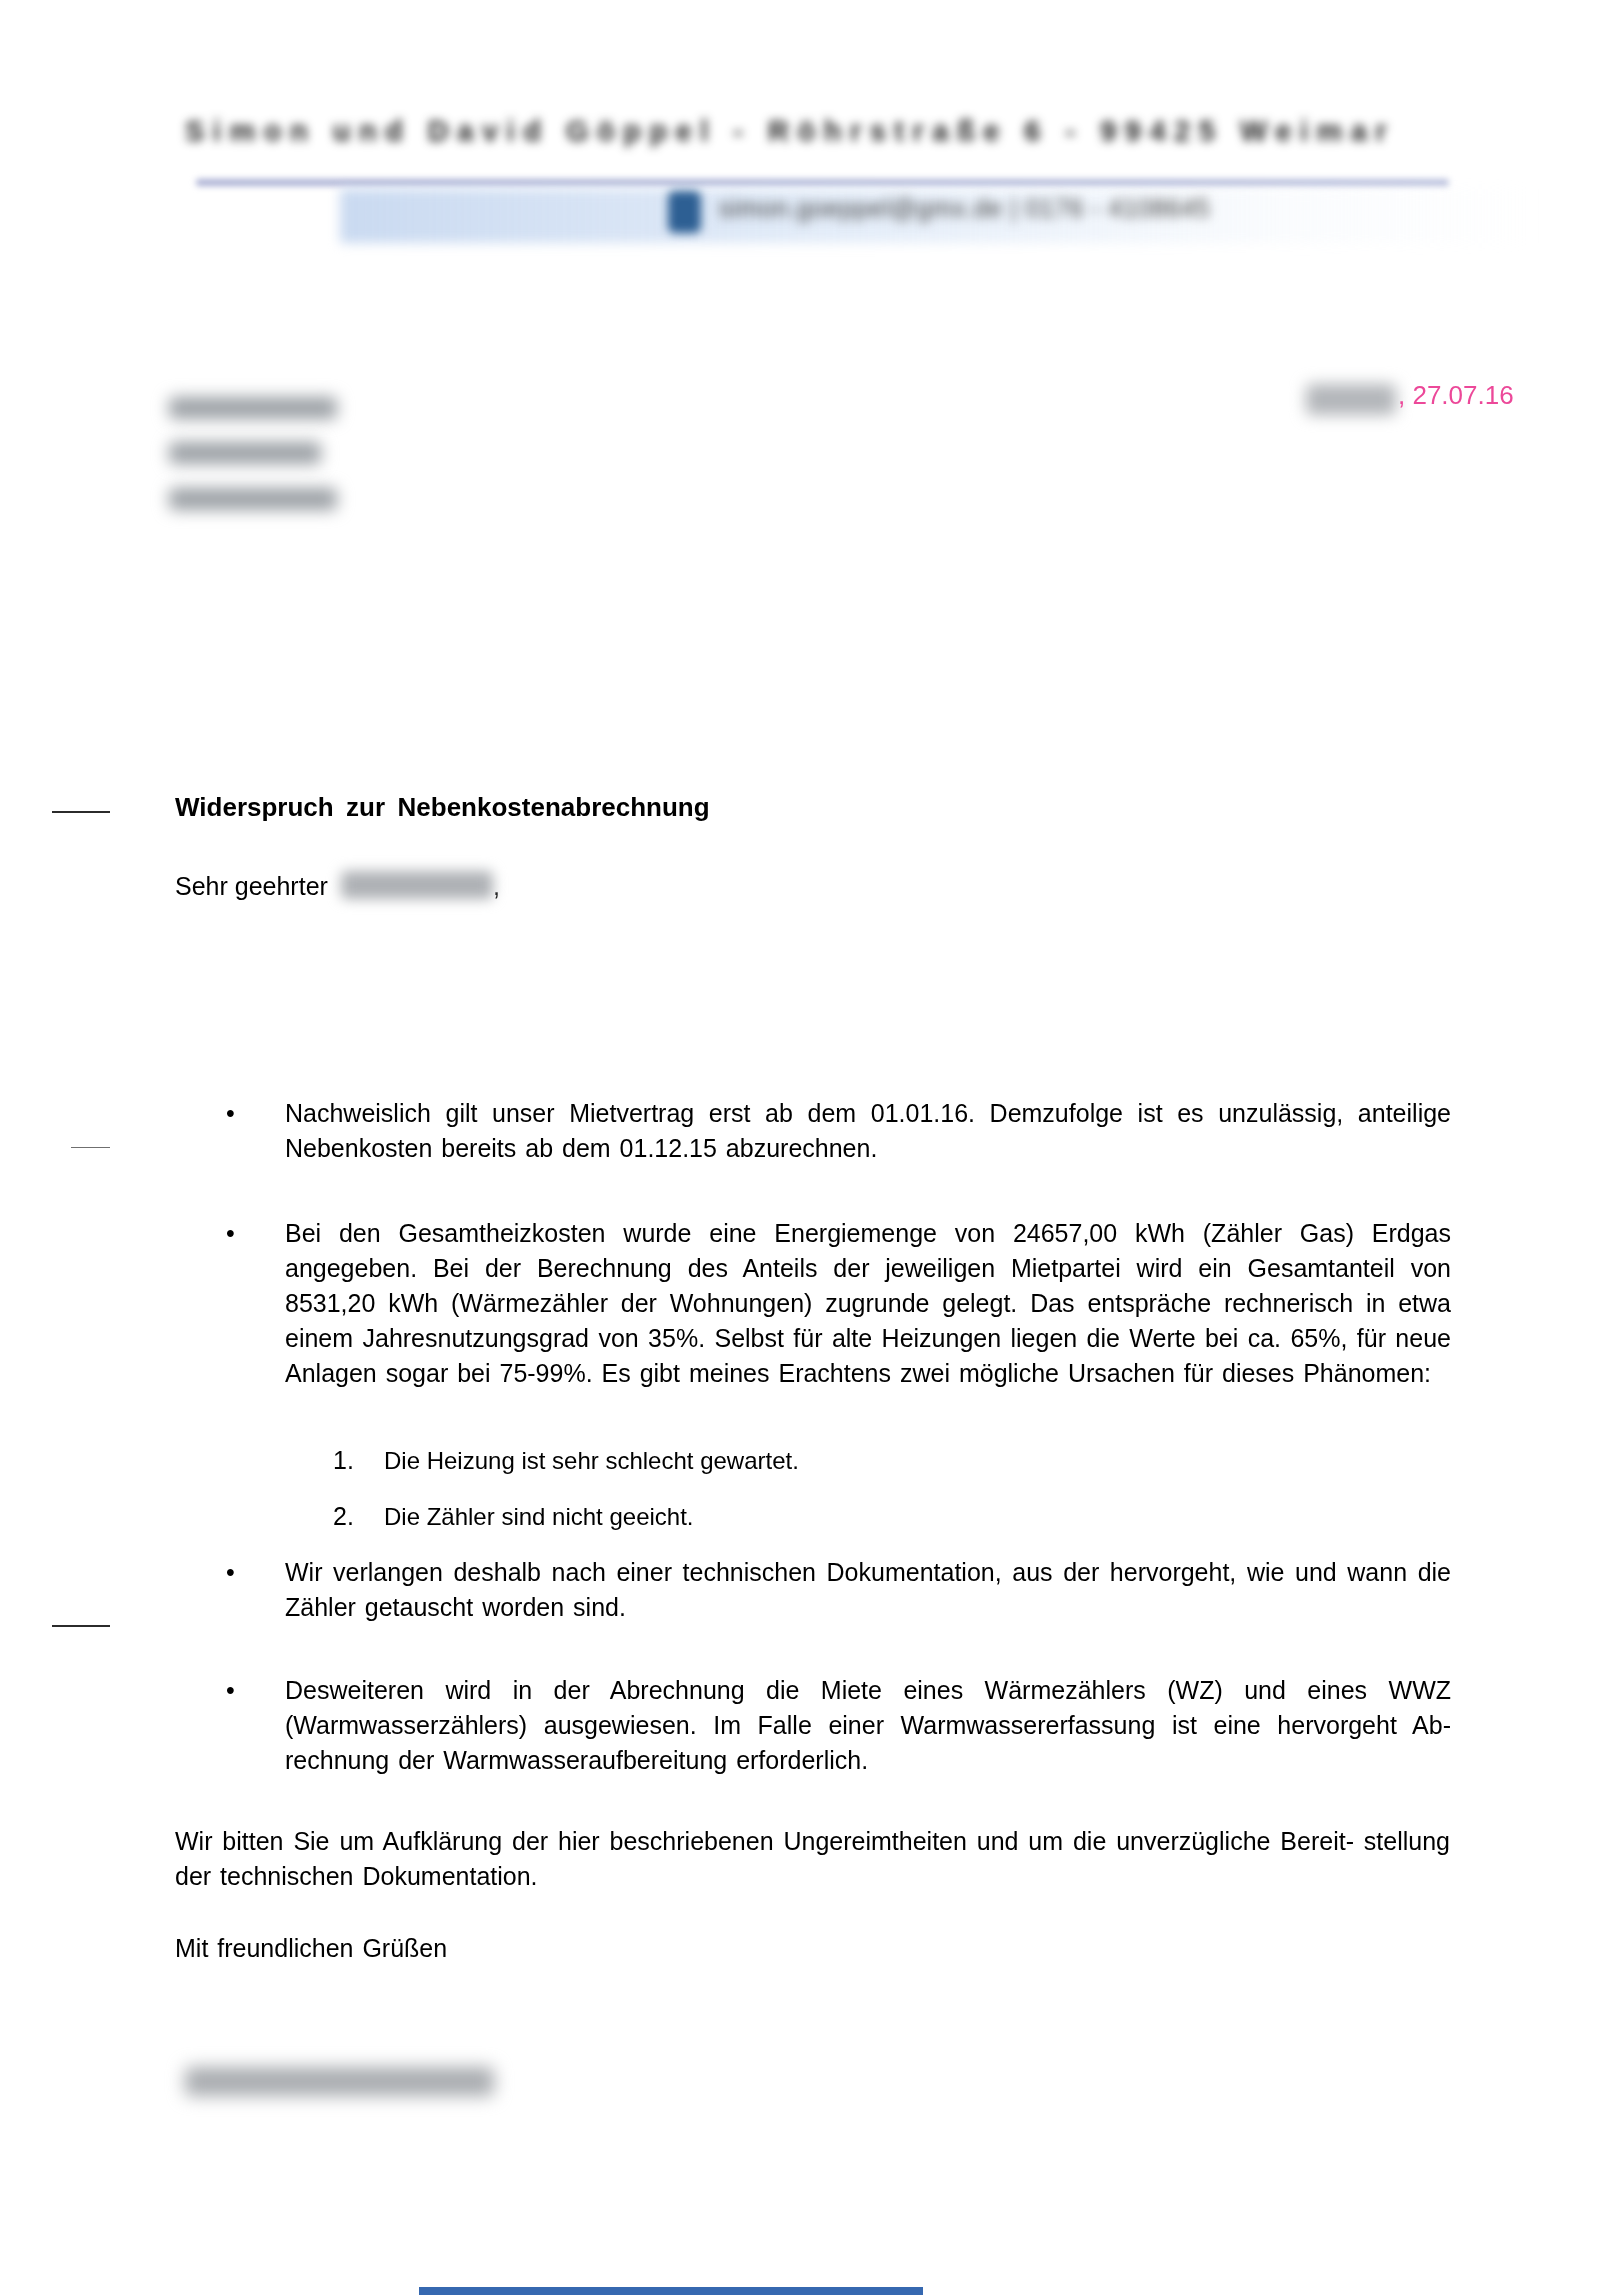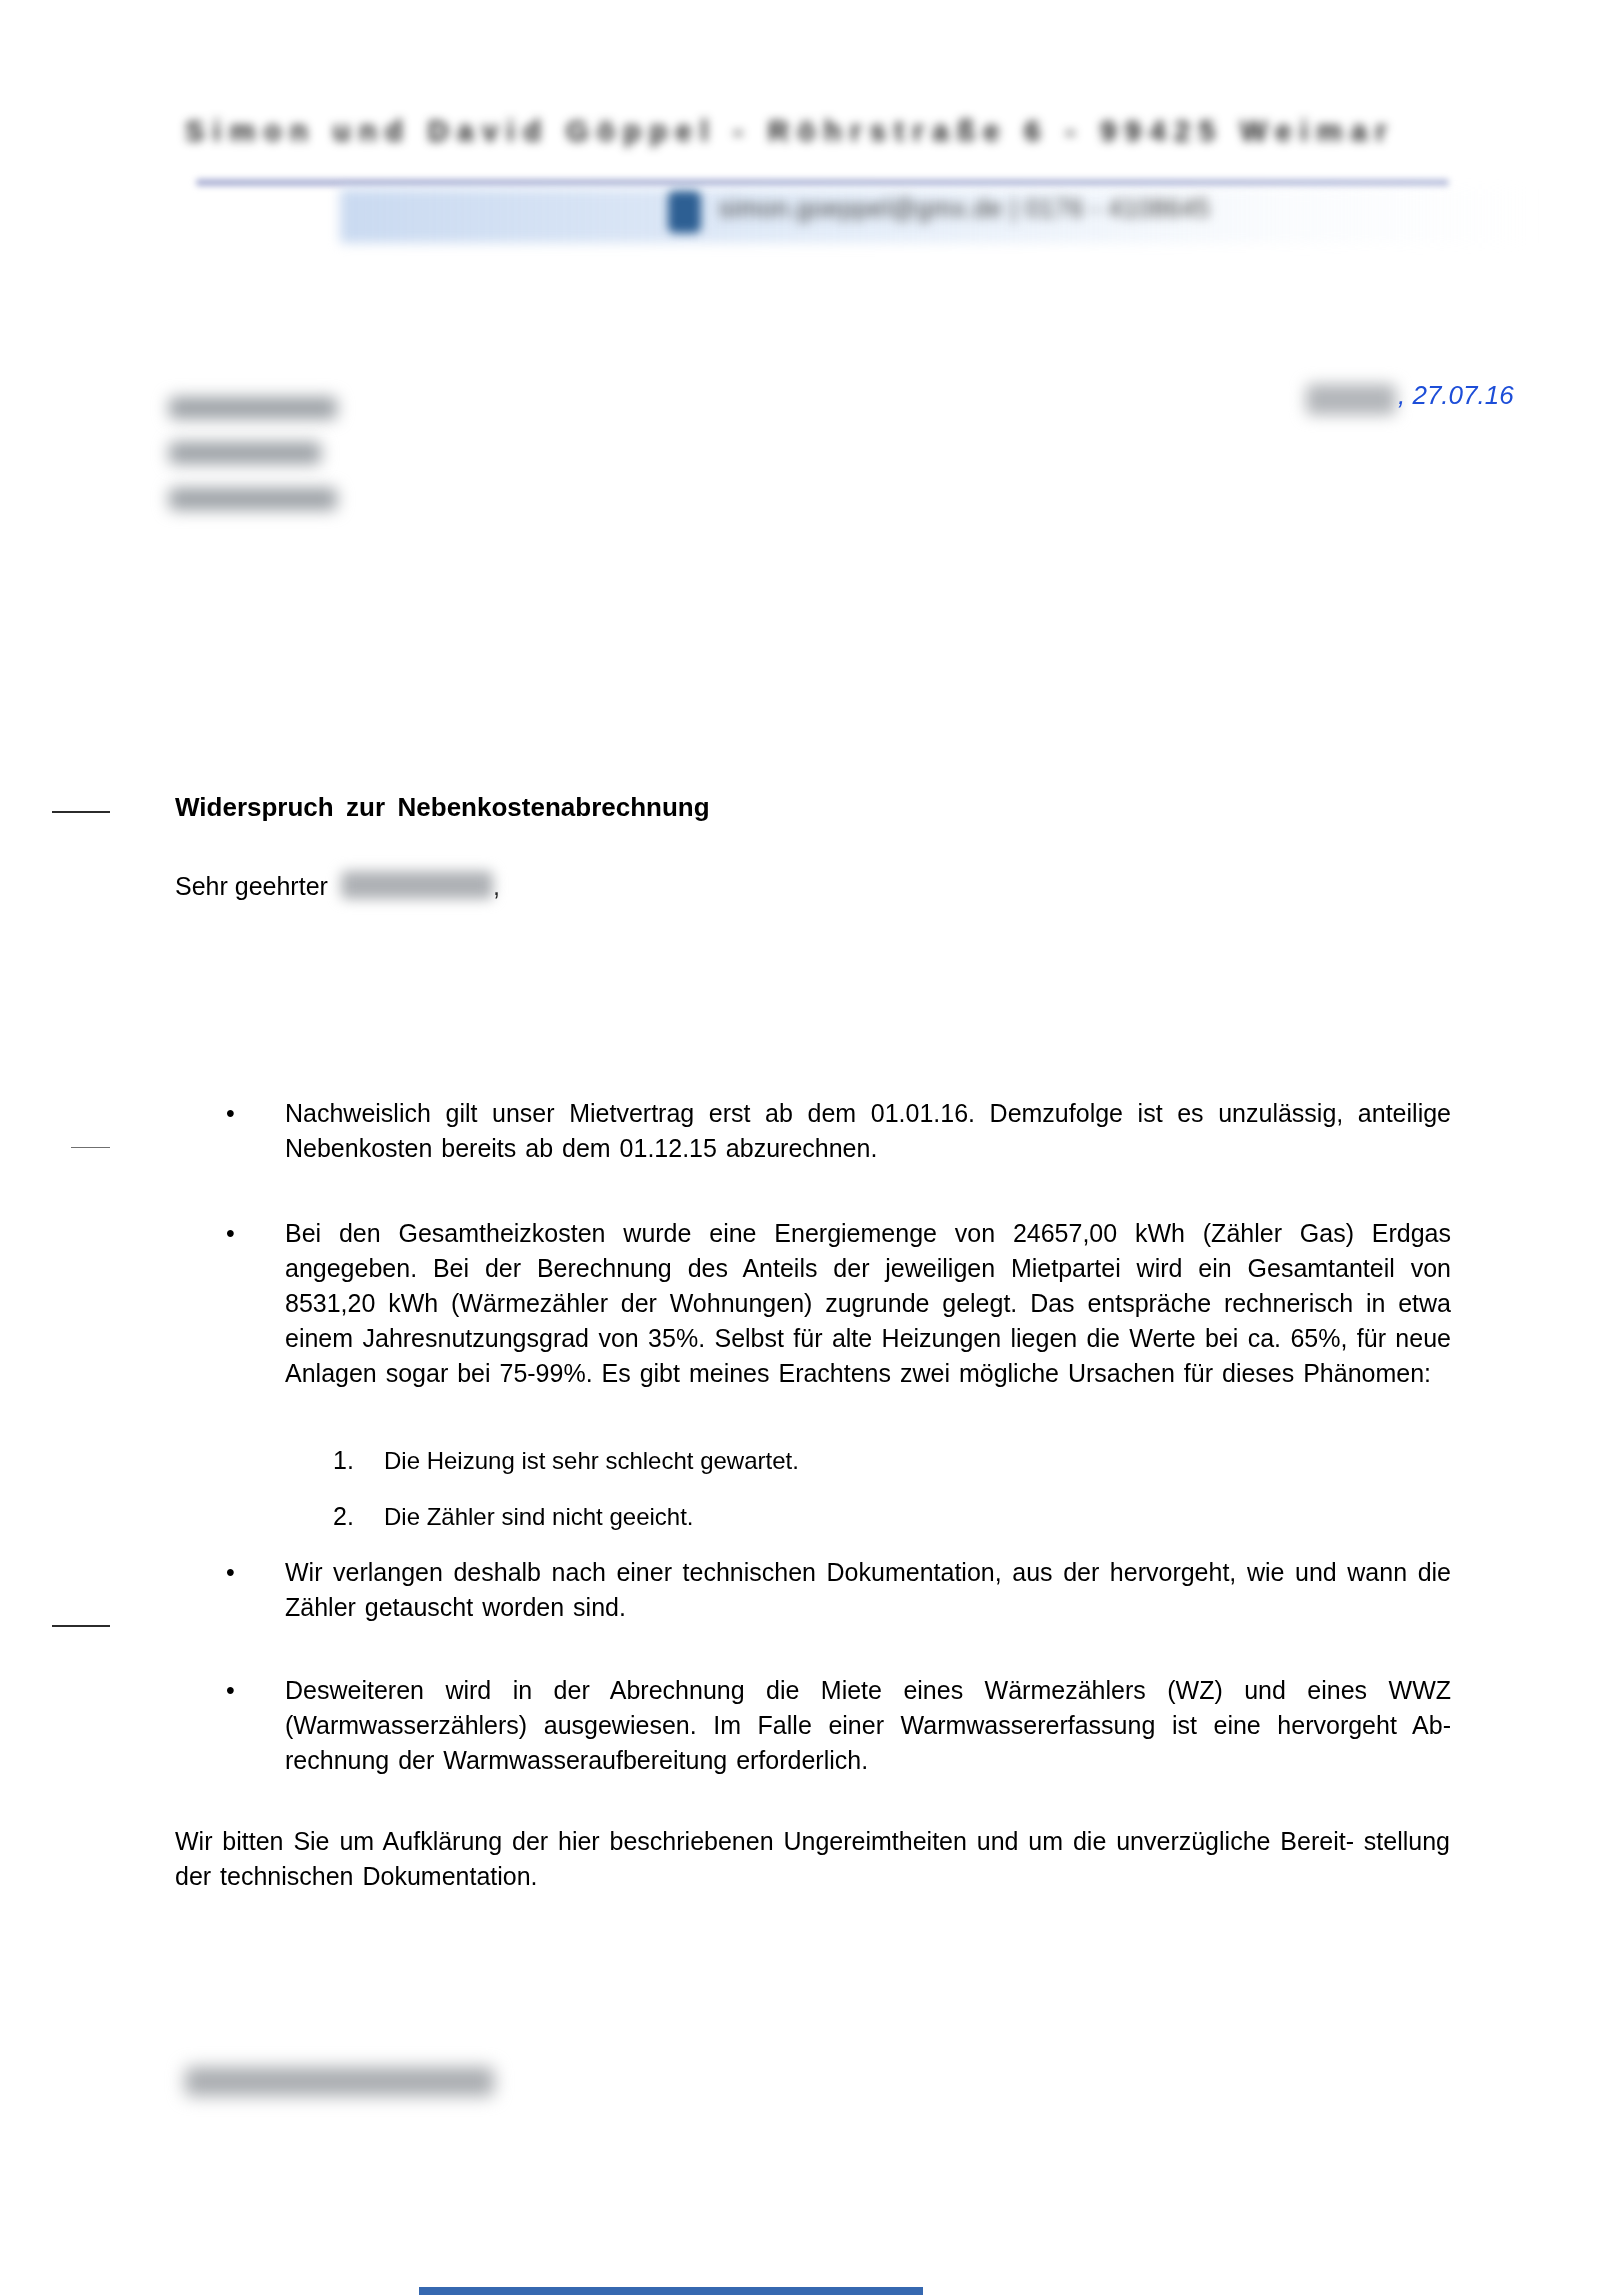--- a/index.html
+++ b/index.html
@@ -40,21 +40,21 @@
     filter:blur(5.2px);
   }
   
   .blob{position:absolute;border-radius:5.2px;}
   .recipient-blob-1{left:169px;top:397px;width:168px;height:22px;background:#9ba0a5;filter:blur(7.9px);}
   .recipient-blob-2{left:169px;top:442px;width:152px;height:22px;background:#9ba0a5;filter:blur(7.9px);}
   .recipient-blob-3{left:169px;top:488px;width:168px;height:22px;background:#9ba0a5;filter:blur(7.9px);}
   .city-blob{left:1306px;top:384px;width:90px;height:31px;background:#b3b6ba;filter:blur(7.2px);}
   .date-text{
     position:absolute;left:1398px;top:380px;
-    font-size:26px;color:#1d4ed8;white-space:nowrap;font-style:italic;
+    font-size:26px;color:#ec4899;white-space:nowrap;
   }
   
   .fold-mark{position:absolute;background:#2b2b2b;}
   .fold-mark-1{left:52px;top:811px;width:58px;height:2px;}
   .fold-mark-2{left:71px;top:1147px;width:39px;height:1.3px;background:#6f6f6f;}
   .fold-mark-3{left:52px;top:1625px;width:58px;height:2px;}
   
   .subject{
     position:absolute;left:175px;top:792px;width:1275px;
     font-size:26px;font-weight:bold;word-spacing:5.2px;
@@ -158,19 +158,20 @@
     <span class="btext">Wir verlangen deshalb nach einer technischen Dokumentation, aus der hervorgeht, wie und wann die Zähler getauscht worden sind.</span>
   </div>
 
   <div class="bullet-item bullet-4">
     <span class="marker">•</span>
     <span class="btext">Desweiteren wird in der Abrechnung die Miete eines Wärmezählers (WZ) und eines WWZ (Warmwasserzählers) ausgewiesen. Im Falle einer Warmwassererfassung ist eine hervorgeht Ab-rechnung der Warmwasseraufbereitung erforderlich.</span>
   </div>
 
   <div class="para closing">Wir bitten Sie um Aufklärung der hier beschriebenen Ungereimtheiten und um die unverzügliche Bereit- stellung der technischen Dokumentation.</div>
 
+  <div class="para regards">Mit freundlichen Grüßen</div>
 
   <div class="signature-blob"></div>
 
   <div class="footer-bar"></div>
 
 </div>
 
 
 </body></html>

